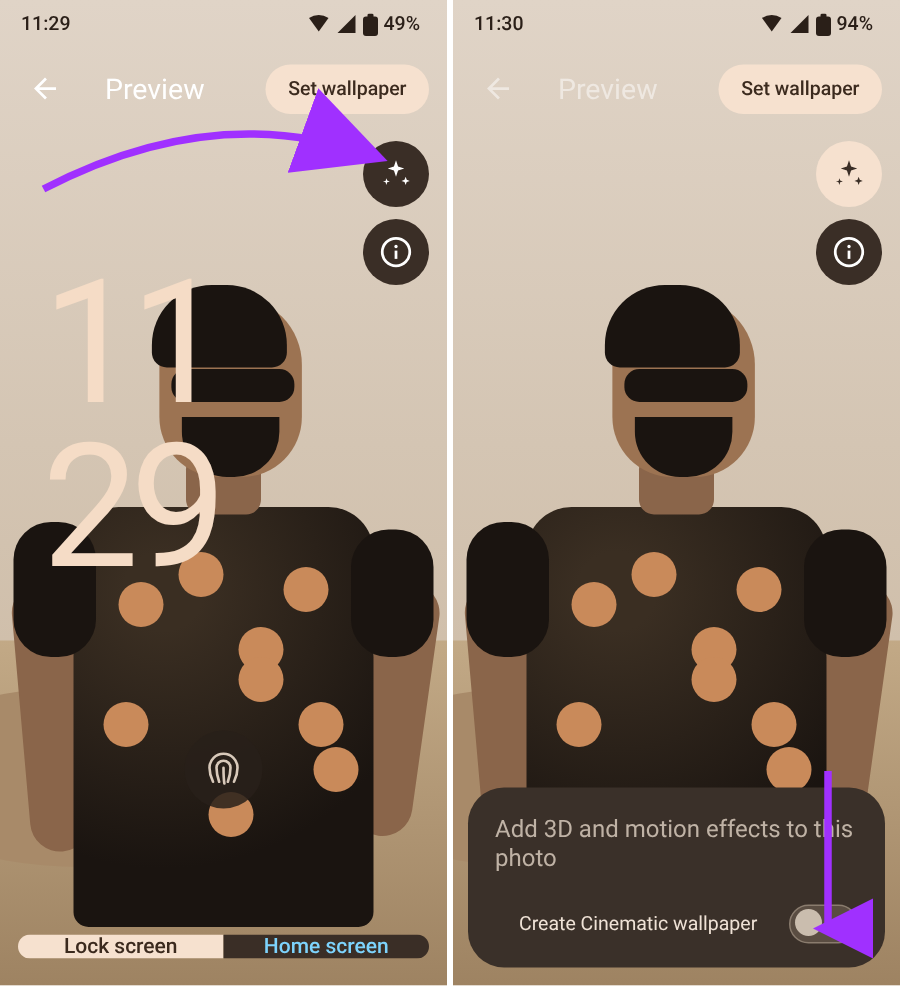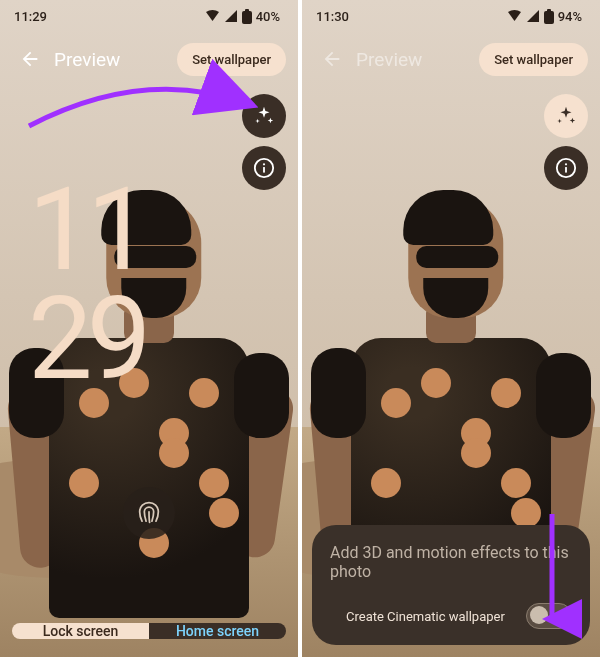--- a/index.html
+++ b/index.html
@@ -41,21 +41,21 @@
 
     
     .status-bar { position:absolute; top:0; left:0; right:4px; height:32px; display:flex; align-items:center; justify-content:space-between; padding:0 14px; font-size:13px; font-weight:500; color:#2a1f18; z-index:20; }
     .status-right { display:flex; align-items:center; gap:4px; }
     .status-icon svg { display:block; }
 
     
     .appbar { position:absolute; top:32px; left:0; right:0; height:54px; display:flex; align-items:center; padding:0 12px; z-index:20; }
     .appbar-dim { color: rgba(255,255,255,0.55); }
     .back-btn { width:36px; height:36px; display:flex; align-items:center; justify-content:center; color:#fff; border-radius:50%; }
-    .preview-title { font-size:19px; color:#fff; margin-left:6px; }
+    .preview-title { font-size:19px; color:#fff; margin-left:22px; }
     .preview-title.dim { color: rgba(255,255,255,0.5); }
     .spacer { flex:1; }
     .set-wallpaper { background:#f6e1cf; color:#3b2a1e; padding:9px 15px; border-radius:20px; font-size:13px; font-weight:500; }
 
     
     .fab-col { position:absolute; top:94px; right:12px; display:flex; flex-direction:column; gap:8px; z-index:20; }
     .fab { width:44px; height:44px; border-radius:50%; display:flex; align-items:center; justify-content:center; }
     .fab-dark { background:#3a2e26; color:#fff; }
     .fab-light { background:#f6e1cf; color:#3a2e26; }
 
@@ -118,21 +118,21 @@
           <svg width="14" height="12" viewBox="0 0 14 12">
             <path d="M1 12 L13 12 L13 0 Z" fill="#2a1f18"></path>
           </svg>
         </span>
       <span class="status-icon">
           <svg width="10" height="15" viewBox="0 0 10 15">
             <rect x="0" y="2" width="10" height="13" rx="2" fill="#2a1f18"></rect>
             <rect x="3" y="0" width="4" height="3" rx="1" fill="#2a1f18"></rect>
           </svg>
         </span>
-      <span>40%</span>
+      <span>49%</span>
     </div>
   </div>
 
   <div class="appbar">
     <div class="back-btn">
       <svg width="22" height="22" viewBox="0 0 24 24">
           <path d="M20 11H7.8l5.6-5.6L12 4l-8 8 8 8 1.4-1.4L7.8 13H20z" fill="currentColor"></path>
         </svg>
     </div>
     <span class="preview-title">Preview</span>

